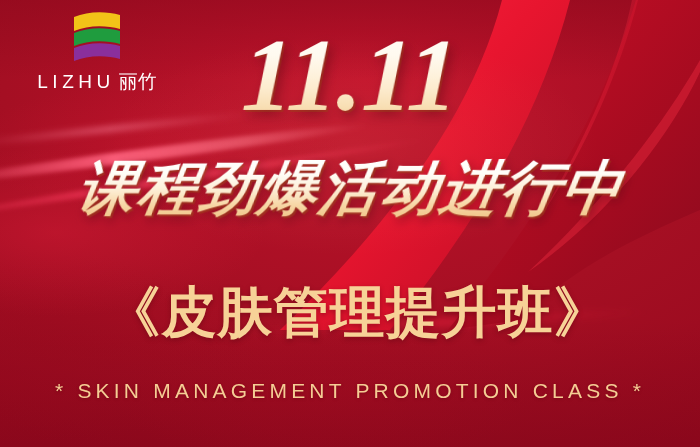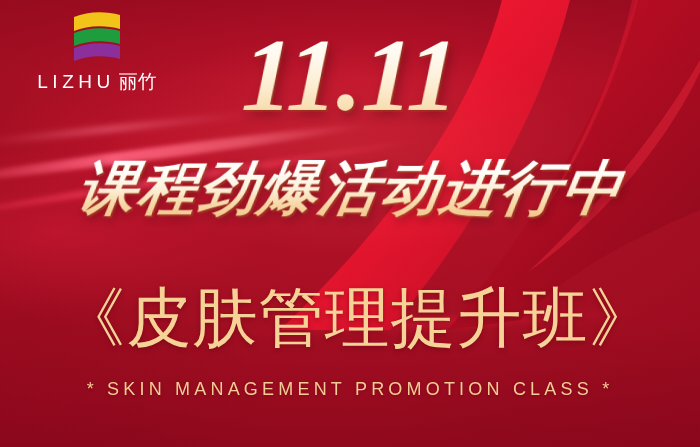--- a/index.html
+++ b/index.html
@@ -188,42 +188,42 @@
   .line-course {
     position: absolute;
     left: 0;
     right: 0;
     top: 283px;
     text-align: center;
     z-index: 5;
   }
   .line-course .txt {
     display: inline-block;
-    font-size: 65px;
+    font-size: 55px;
     line-height: 1.08;
-    font-weight: 400;
+    font-weight: 700;
     letter-spacing: 1px;
     font-family: "DejaVu Sans", sans-serif;
     color: #f7d297;
     text-shadow: 0 2px 5px rgba(80,4,16,.40);
     margin-left: 15px;
   }
 
   
   .line-english {
     position: absolute;
     left: 0;
     right: 0;
     top: 380px;
     text-align: center;
     z-index: 5;
   }
   .line-english .txt {
     display: inline-block;
-    font-size: 18px;
+    font-size: 21px;
     line-height: 1;
     font-weight: 400;
     letter-spacing: 4.2px;
     color: #f5cd94;
     font-family: "Liberation Sans", "DejaVu Sans", sans-serif;
     text-shadow: 0 1px 3px rgba(80,4,16,.35);
     text-align: center;
   }
 
   

